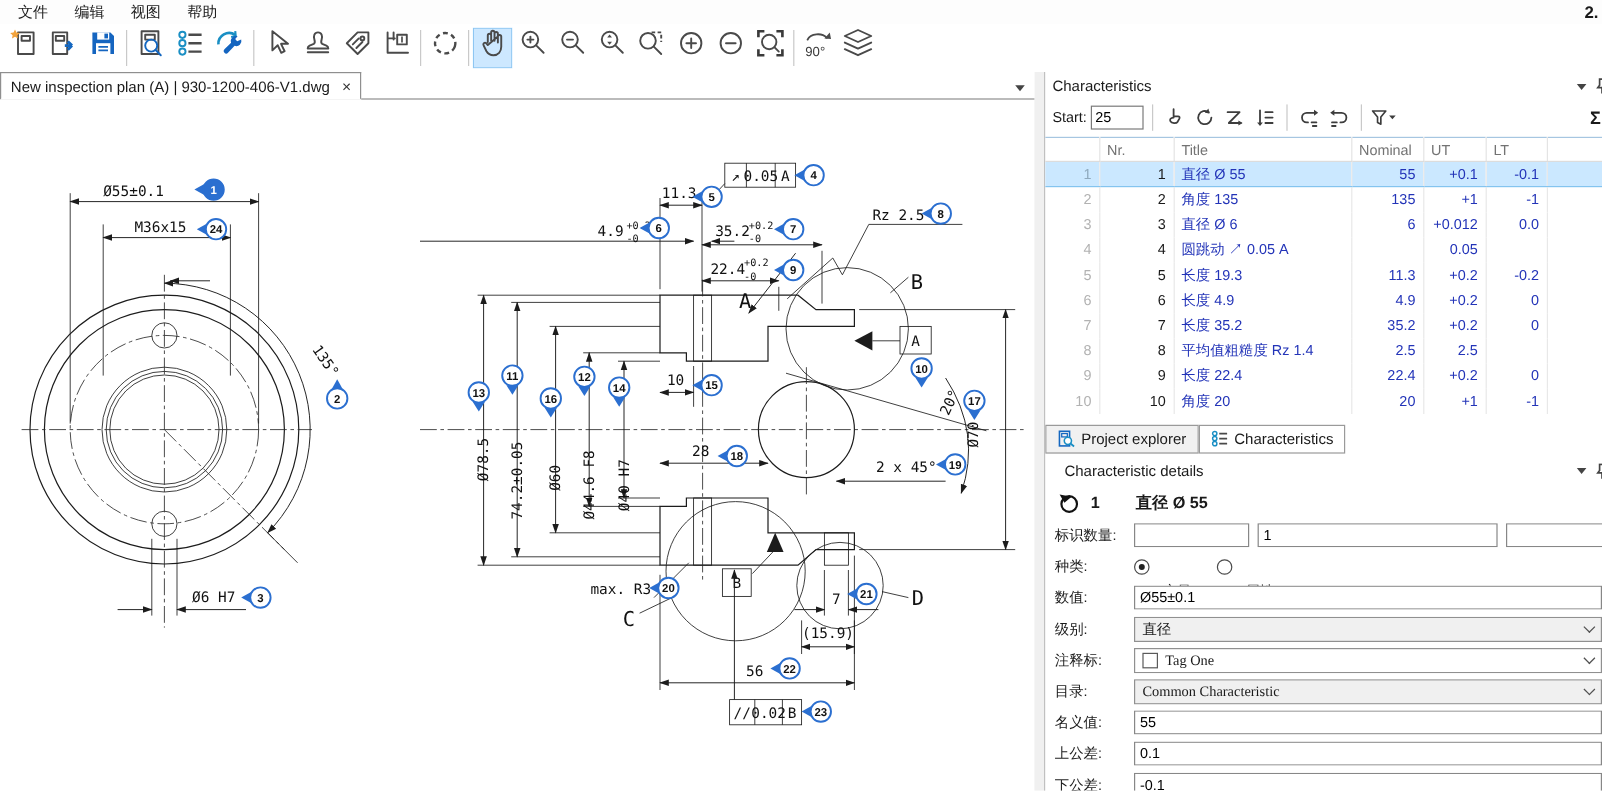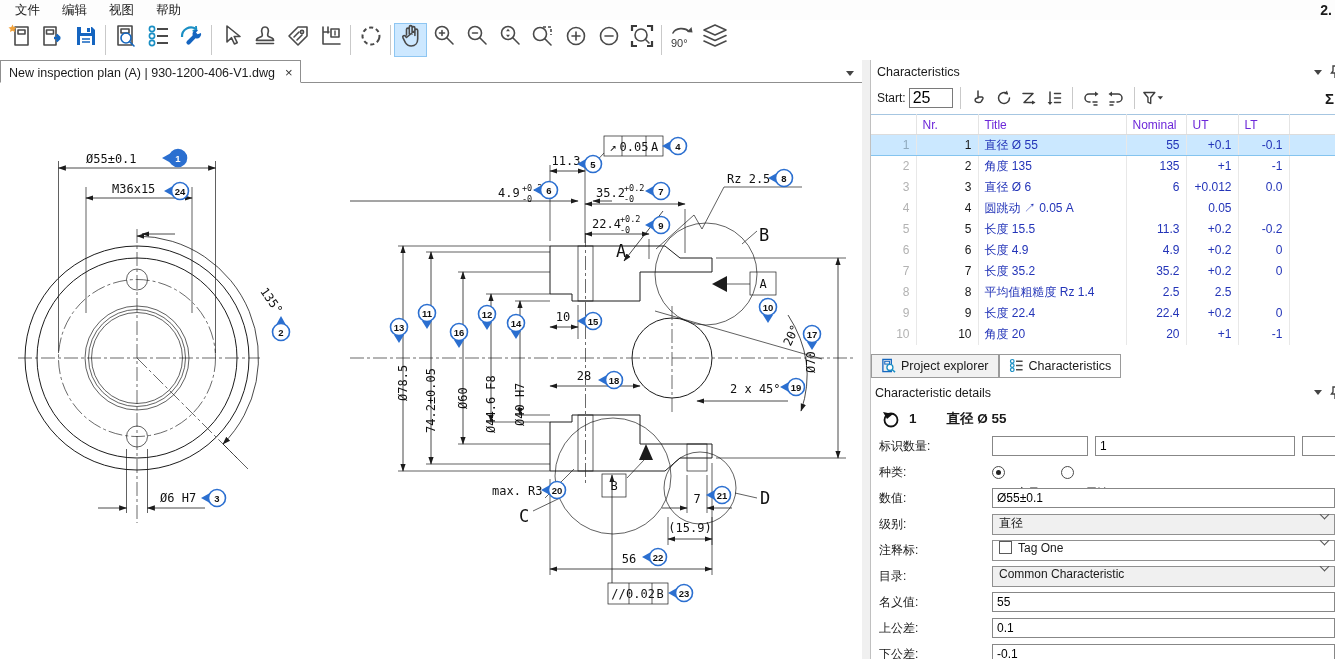--- a/index.html
+++ b/index.html
@@ -20,48 +20,48 @@
   .tab-close { font-size:13px; color:#333; line-height:10px;}
   .strip-caret { margin-left:auto; margin-right:8px; margin-bottom:6px; width:0;height:0;
       border-left:4px solid transparent;border-right:4px solid transparent;border-top:5px solid #444;}
   .canvas { width:862px; height:576px; }
   .splitter { width:8px; background:#f0f0f0; }
   .rpanel { width:465px; display:flex; flex-direction:column; overflow:hidden; border-left:1px solid #c0c0c0; background:#fff;}
   .phead { height:22px; display:flex; align-items:center; padding:2px 0 0 6px; font-size:12.5px; flex:none;}
   .caret-down { width:0;height:0;border-left:4px solid transparent;border-right:4px solid transparent;border-top:5px solid #444; margin-left:auto; margin-right:6px;}
   .pin { flex:none; margin-right:-7px; }
   .ptoolbar { height:32px; display:flex; align-items:center; padding:0 2px 0 6px; gap:3px; flex:none;}
-  .start-input { width:44px; height:20px; border:1px solid #7a7a7a; font-size:16px; padding:0 3px; font-family:inherit;}
+  .start-input { width:44px; height:20px; border:1px solid #7a7a7a; font-size:12px; padding:0 3px; font-family:inherit;}
   .pt-sep { width:1px; height:22px; background:#c9c9c9; margin:0 4px;}
   .pticon { width:22px; height:22px; display:flex; align-items:center; justify-content:center;}
   .sigma { margin-left:auto; font-weight:bold; font-size:15px; margin-right:-1px;}
   .ptable { border-collapse:collapse; table-layout:fixed; width:465px; border-top:1px solid #a6c6e1; flex:none;}
-  .ptable th { height:20px; font-weight:normal; text-align:left; padding:0 6px; border-right:1px solid #e4e4e4; border-bottom:1px solid #dcdcdc; color:#6d28d9; font-size:12px;}
+  .ptable th { height:20px; font-weight:normal; text-align:left; padding:0 6px; border-right:1px solid #e4e4e4; border-bottom:1px solid #dcdcdc; color:#737373; font-size:12px;}
   .ptable td { height:21px; padding:0 6px; border-right:1px solid #e8e8e8; font-size:12px; white-space:nowrap; overflow:hidden;}
   .c-idx { color:#b2b2b2; text-align:right; }
   .c-nr { text-align:right; color:#1a1a1a;}
   .c-title { color:#2334b8; }
   .c-num { text-align:right; color:#2334b8; }
   tr.selected td { background:#cbe8ff; border-top:1px solid #84c4ef; border-bottom:1px solid #84c4ef;}
   tr.selected .c-idx { color:#8fa9bd; }
   .scrollstrip { height:6px; flex:none; }
   .ptabs { height:28px; display:flex; align-items:flex-start; padding:3px 0 0 0; flex:none;}
   .ptab { height:24px; display:flex; align-items:center; gap:5px; padding:0 9px; border:1px solid #9a9a9a; background:#f1f1f1; font-size:12.5px;}
   .ptab.active { background:#fff; }
-  .dethead { height:24px; display:flex; align-items:center; padding:4px 0 0 4px; font-size:12.5px; flex:none;}
+  .dethead { height:24px; display:flex; align-items:center; padding:4px 0 0 16px; font-size:12.5px; flex:none;}
   .dtitle-row { height:30px; display:flex; align-items:center; gap:8px; padding:2px 0 0 10px; flex:none;}
   .dnum { font-weight:bold; font-size:13.5px; }
   .dname { font-weight:bold; font-size:13.5px; margin-left:22px;}
-  .frow { height:25px; display:flex; align-items:center; padding-left:8px; flex:none; margin-top:1px;gap:47px;}
+  .frow { height:25px; display:flex; align-items:center; padding-left:8px; flex:none; margin-top:1px;}
   .flabel { width:66px; flex:none; font-size:12px;}
   .fctrl { flex:1; display:flex; align-items:center; gap:7px; overflow:hidden;}
   input.win { height:20px; border:1px solid #878787; font-size:12px; padding:0 4px; font-family:inherit;}
   .w1 { width:96px; flex:none;} .w2 { width:200px; flex:none;} .w3 { width:120px; flex:none;}
   .wfull { flex:1; min-width:0;}
-  .sel { height:21px; flex:1; min-width:0; border:1px solid #909090; background:#f0f0f0; display:flex; align-items:flex-start; padding:0 6px; gap:6px;}
+  .sel { height:21px; flex:1; min-width:0; border:1px solid #909090; background:#f0f0f0; display:flex; align-items:center; padding:0 6px; gap:6px;font-family:Liberation Serif, serif;}
   .sel .txt { flex:1; }
   .chev { width:7px; height:7px; border-right:1.5px solid #505050; border-bottom:1.5px solid #505050; transform:rotate(45deg); margin-top:-4px; flex:none;}
   .radio { width:13px; height:13px; border:1px solid #4a4a4a; border-radius:50%; display:inline-block; position:relative; margin-right:4px; vertical-align:-2px;}
   .radio.on::after { content:""; position:absolute; left:3px; top:3px; width:5px; height:5px; border-radius:50%; background:#222;}
   .cb { width:13px; height:13px; border:1px solid #5a5a5a; background:#fff; display:inline-block; flex:none;}
   .rlabel { margin-right:14px;margin-top:42px; }
   
   .ln { stroke:#1c1c1c; stroke-width:1; fill:none;}
   .thin { stroke:#1c1c1c; stroke-width:0.7; fill:none;}
   .cl { stroke:#2a2a2a; stroke-width:0.7; fill:none; stroke-dasharray:14 3 3 3;}
@@ -682,21 +682,21 @@
             <td class="c-nr">4</td>
             <td class="c-title">圆跳动 ↗ 0.05 A</td>
             <td class="c-num"></td>
             <td class="c-num">0.05</td>
             <td class="c-num"></td>
             <td></td>
           </tr>
         <tr>
             <td class="c-idx">5</td>
             <td class="c-nr">5</td>
-            <td class="c-title">长度 15.5</td>
+            <td class="c-title">长度 19.3</td>
             <td class="c-num">11.3</td>
             <td class="c-num">+0.2</td>
             <td class="c-num">-0.2</td>
             <td></td>
           </tr>
         <tr>
             <td class="c-idx">6</td>
             <td class="c-nr">6</td>
             <td class="c-title">长度 4.9</td>
             <td class="c-num">4.9</td>

